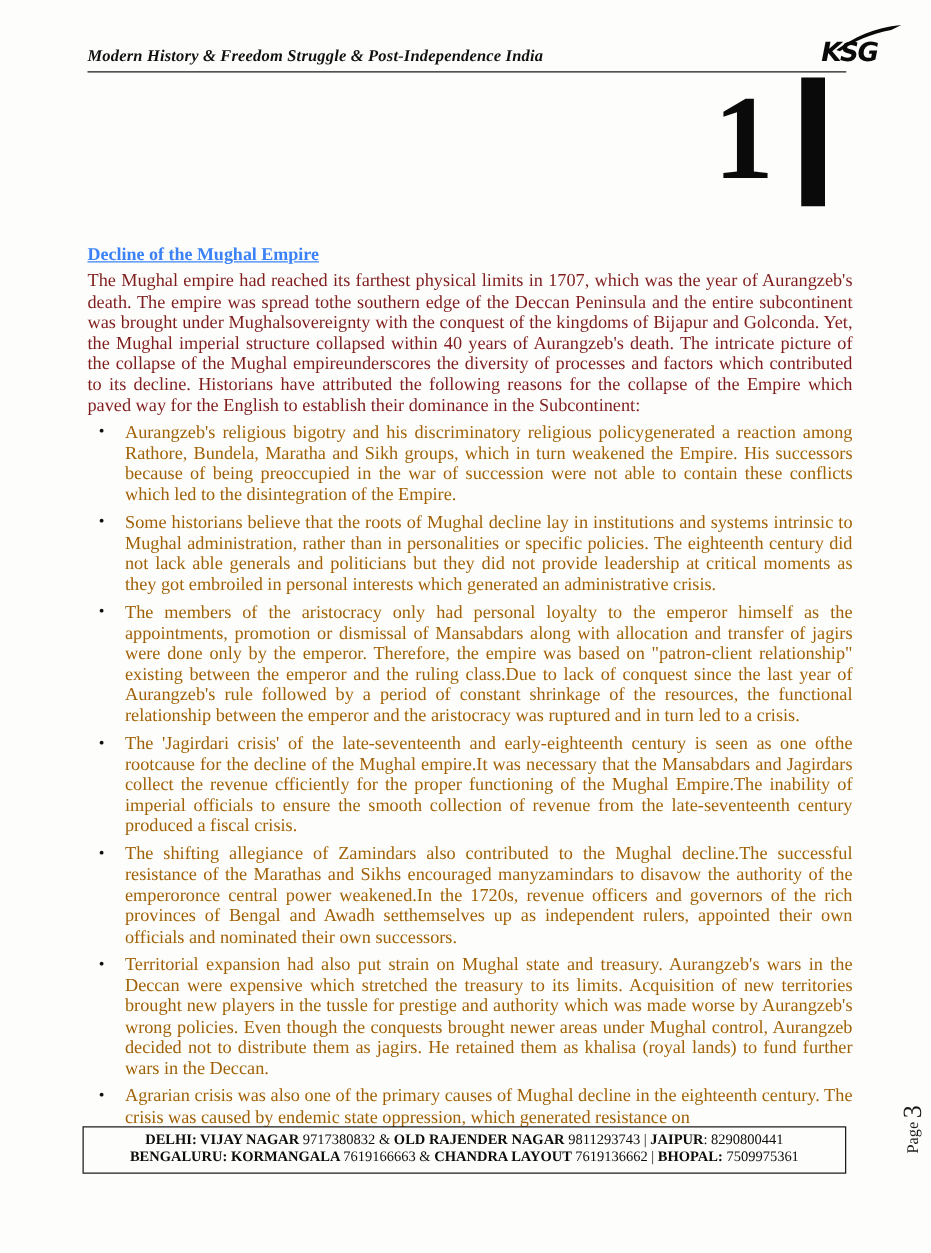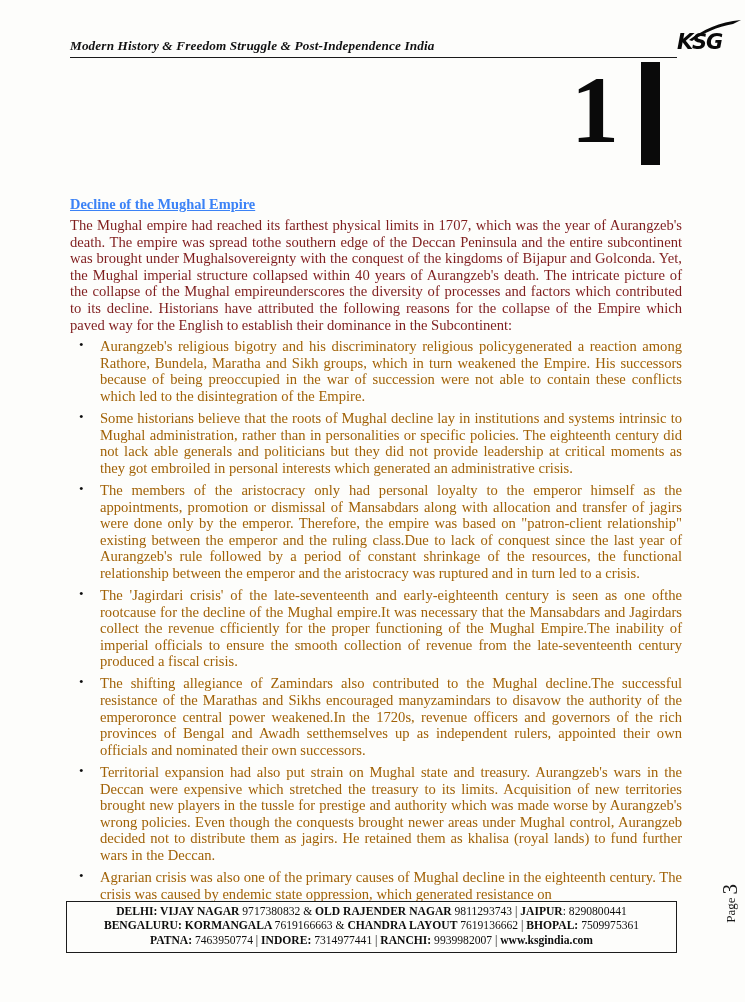--- a/index.html
+++ b/index.html
@@ -42,21 +42,21 @@
     left: 0;
     top: 21px;
     width: 607px;
     height: 1.4px;
     background: #1a1a1a;
   }
 
   
   .logo {
     position: absolute;
-    right: 0;
+    right: 20px;
     top: 24px;
     width: 72px;
     height: 34px;
   }
   .logo-text {
     position: absolute;
     left: 4px;
     top: 6px;
     font-family: "DejaVu Sans", sans-serif;
     font-weight: bold;
@@ -227,16 +227,15 @@
       </ul>
   </div>
 
   <div class="page-marker">
     <span>Page</span><span class="num">3</span>
   </div>
 
   <div class="footer-box">
     <div class="footer-line" id="footer-line-1"><b>DELHI: VIJAY NAGAR </b><span>9717380832 </span><span>&amp; </span><b>OLD RAJENDER NAGAR </b><span>9811293743 </span><span>| </span><b>JAIPUR</b><span>: 8290800441</span></div>
     <div class="footer-line" id="footer-line-2"><b>BENGALURU: KORMANGALA </b><span>7619166663 </span><span>&amp; </span><b>CHANDRA LAYOUT </b><span>7619136662 </span><span>| </span><b>BHOPAL: </b><span>7509975361</span></div>
-    <div class="footer-line" id="footer-line-3"><b>PATNA: </b><span>7463950774 </span><span>| </span><b>INDORE: </b><span>7314977441 </span><span>| </span><b>RANCHI: </b><span>9939982007 </span><span>| </span><b>www.ksgindia.com</b></div>
   </div>
 
 </div>
 
 </body></html>

